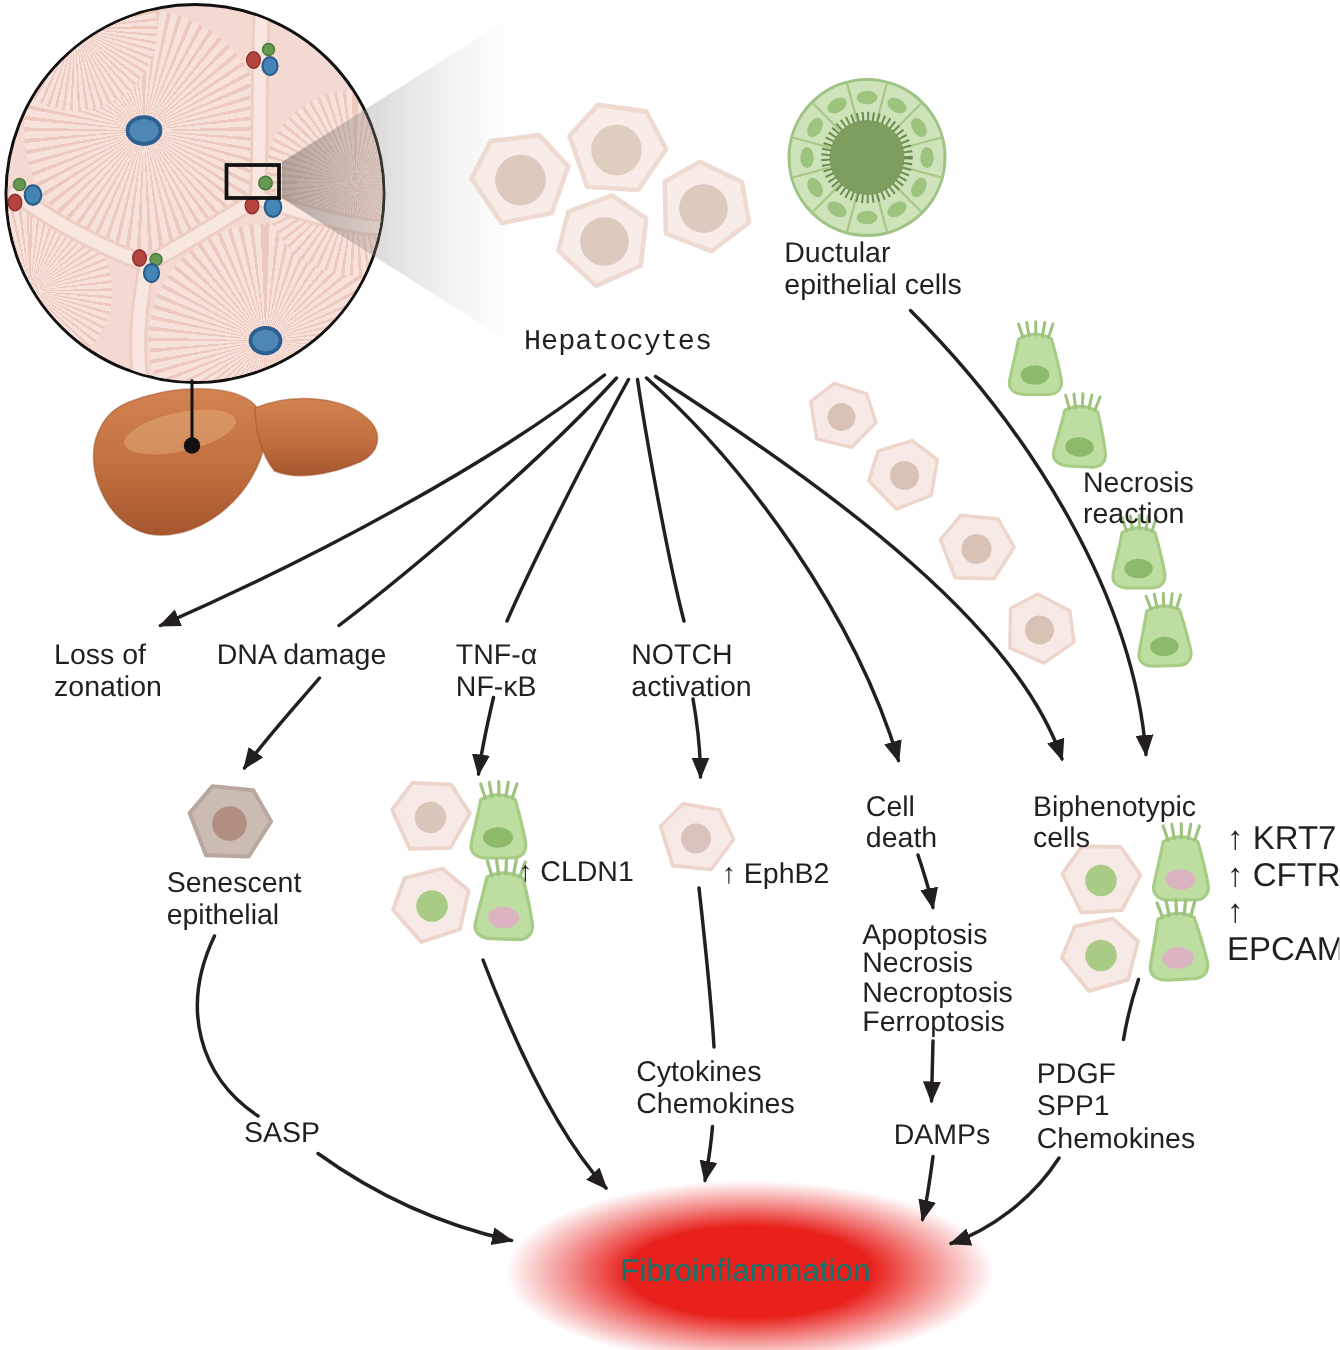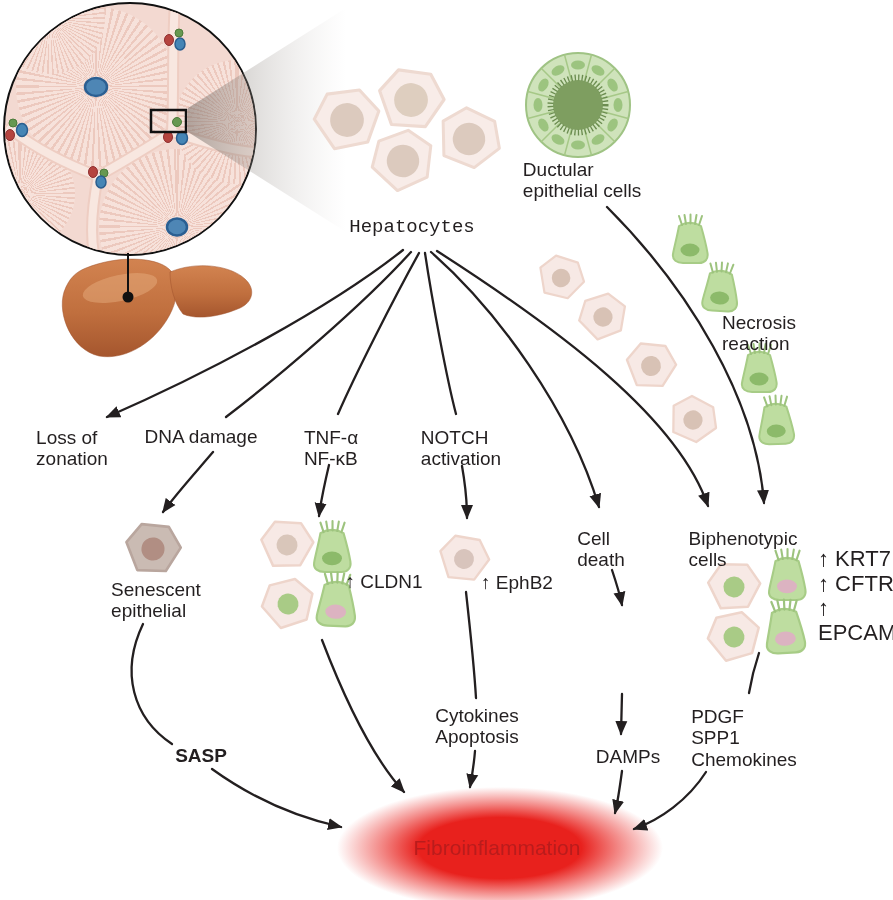--- a/index.html
+++ b/index.html
@@ -2,21 +2,21 @@
 <html><head>
 <meta charset="utf-8">
 <style>
   html,body{margin:0;padding:0;background:#fff;}
   #stage{position:relative;width:893px;height:900px;background:#fff;overflow:hidden;
          font-family:"Liberation Sans",sans-serif;color:#231f20;}
   .lbl{position:absolute;transform:translate(-50%,-50%);font-size:19px;line-height:1.12;
        white-space:pre-line;color:#231f20;}
   .lbl-left{position:absolute;transform:translate(0,-50%);font-size:22px;line-height:1.12;
        text-align:left;white-space:pre-line;color:#231f20;}
-  .lbl-white{position:absolute;transform:translate(-50%,-50%);font-size:21px;color:#b91c1c;
+  .lbl-white{position:absolute;transform:translate(-50%,-50%);font-size:21px;color:#0f766e;
        white-space:nowrap;}
   #inset{position:absolute;left:3px;top:2px;width:250px;height:250px;border:2.5px solid #111;
          border-radius:50%;overflow:hidden;background:#f3d9d1;}
   .lob{position:absolute;border-radius:50%;
        background:repeating-conic-gradient(rgba(236,200,189,.95) 0deg 2deg, rgba(247,226,219,.95) 2deg 5.5deg);}
   #inset svg{position:absolute;left:0;top:0;}
   #mainsvg{position:absolute;left:0;top:0;z-index:3;}
   #fibro-glow{position:absolute;left:337px;top:787px;width:326px;height:122px;z-index:2;
       background:radial-gradient(ellipse closest-side,#e8211d 0%,#e8211d 50%,rgba(232,33,29,.55) 72%,rgba(232,33,29,0) 100%);}
   .txt{z-index:5;}
@@ -301,22 +301,26 @@
 death</div>
   <div class="lbl txt" style="left:743px;top:549px;">Biphenotypic
 cells</div>
   <div class="lbl txt" style="left:156px;top:600px;">Senescent
 epithelial</div>
   <div class="lbl txt" style="left:384px;top:582px;">↑ CLDN1</div>
   <div class="lbl txt" style="left:517px;top:583px;">↑ EphB2</div>
   <div class="lbl-left txt" style="left:818px;top:596px;">↑ KRT7
 ↑ CFTR
 ↑ EPCAM</div>
+  <div class="lbl txt" style="left:625px;top:653px;line-height:1.02;">Apoptosis
+Necrosis
+Necroptosis
+Ferroptosis</div>
   <div class="lbl txt" style="left:477px;top:726px;">Cytokines
-Apoptosis</div>
+Chemokines</div>
   <div class="lbl txt" style="left:628px;top:757px;">DAMPs</div>
-  <div class="lbl txt" style="left:201px;top:756px;font-weight:bold;">SASP</div>
+  <div class="lbl txt" style="left:188px;top:756px;">SASP</div>
   <div class="lbl txt" style="left:744px;top:738px;">PDGF
 SPP1
 Chemokines</div>
   <div class="lbl-white txt" style="left:497px;top:848px;">Fibroinflammation</div>
 
 </div>
 
 </body></html>

